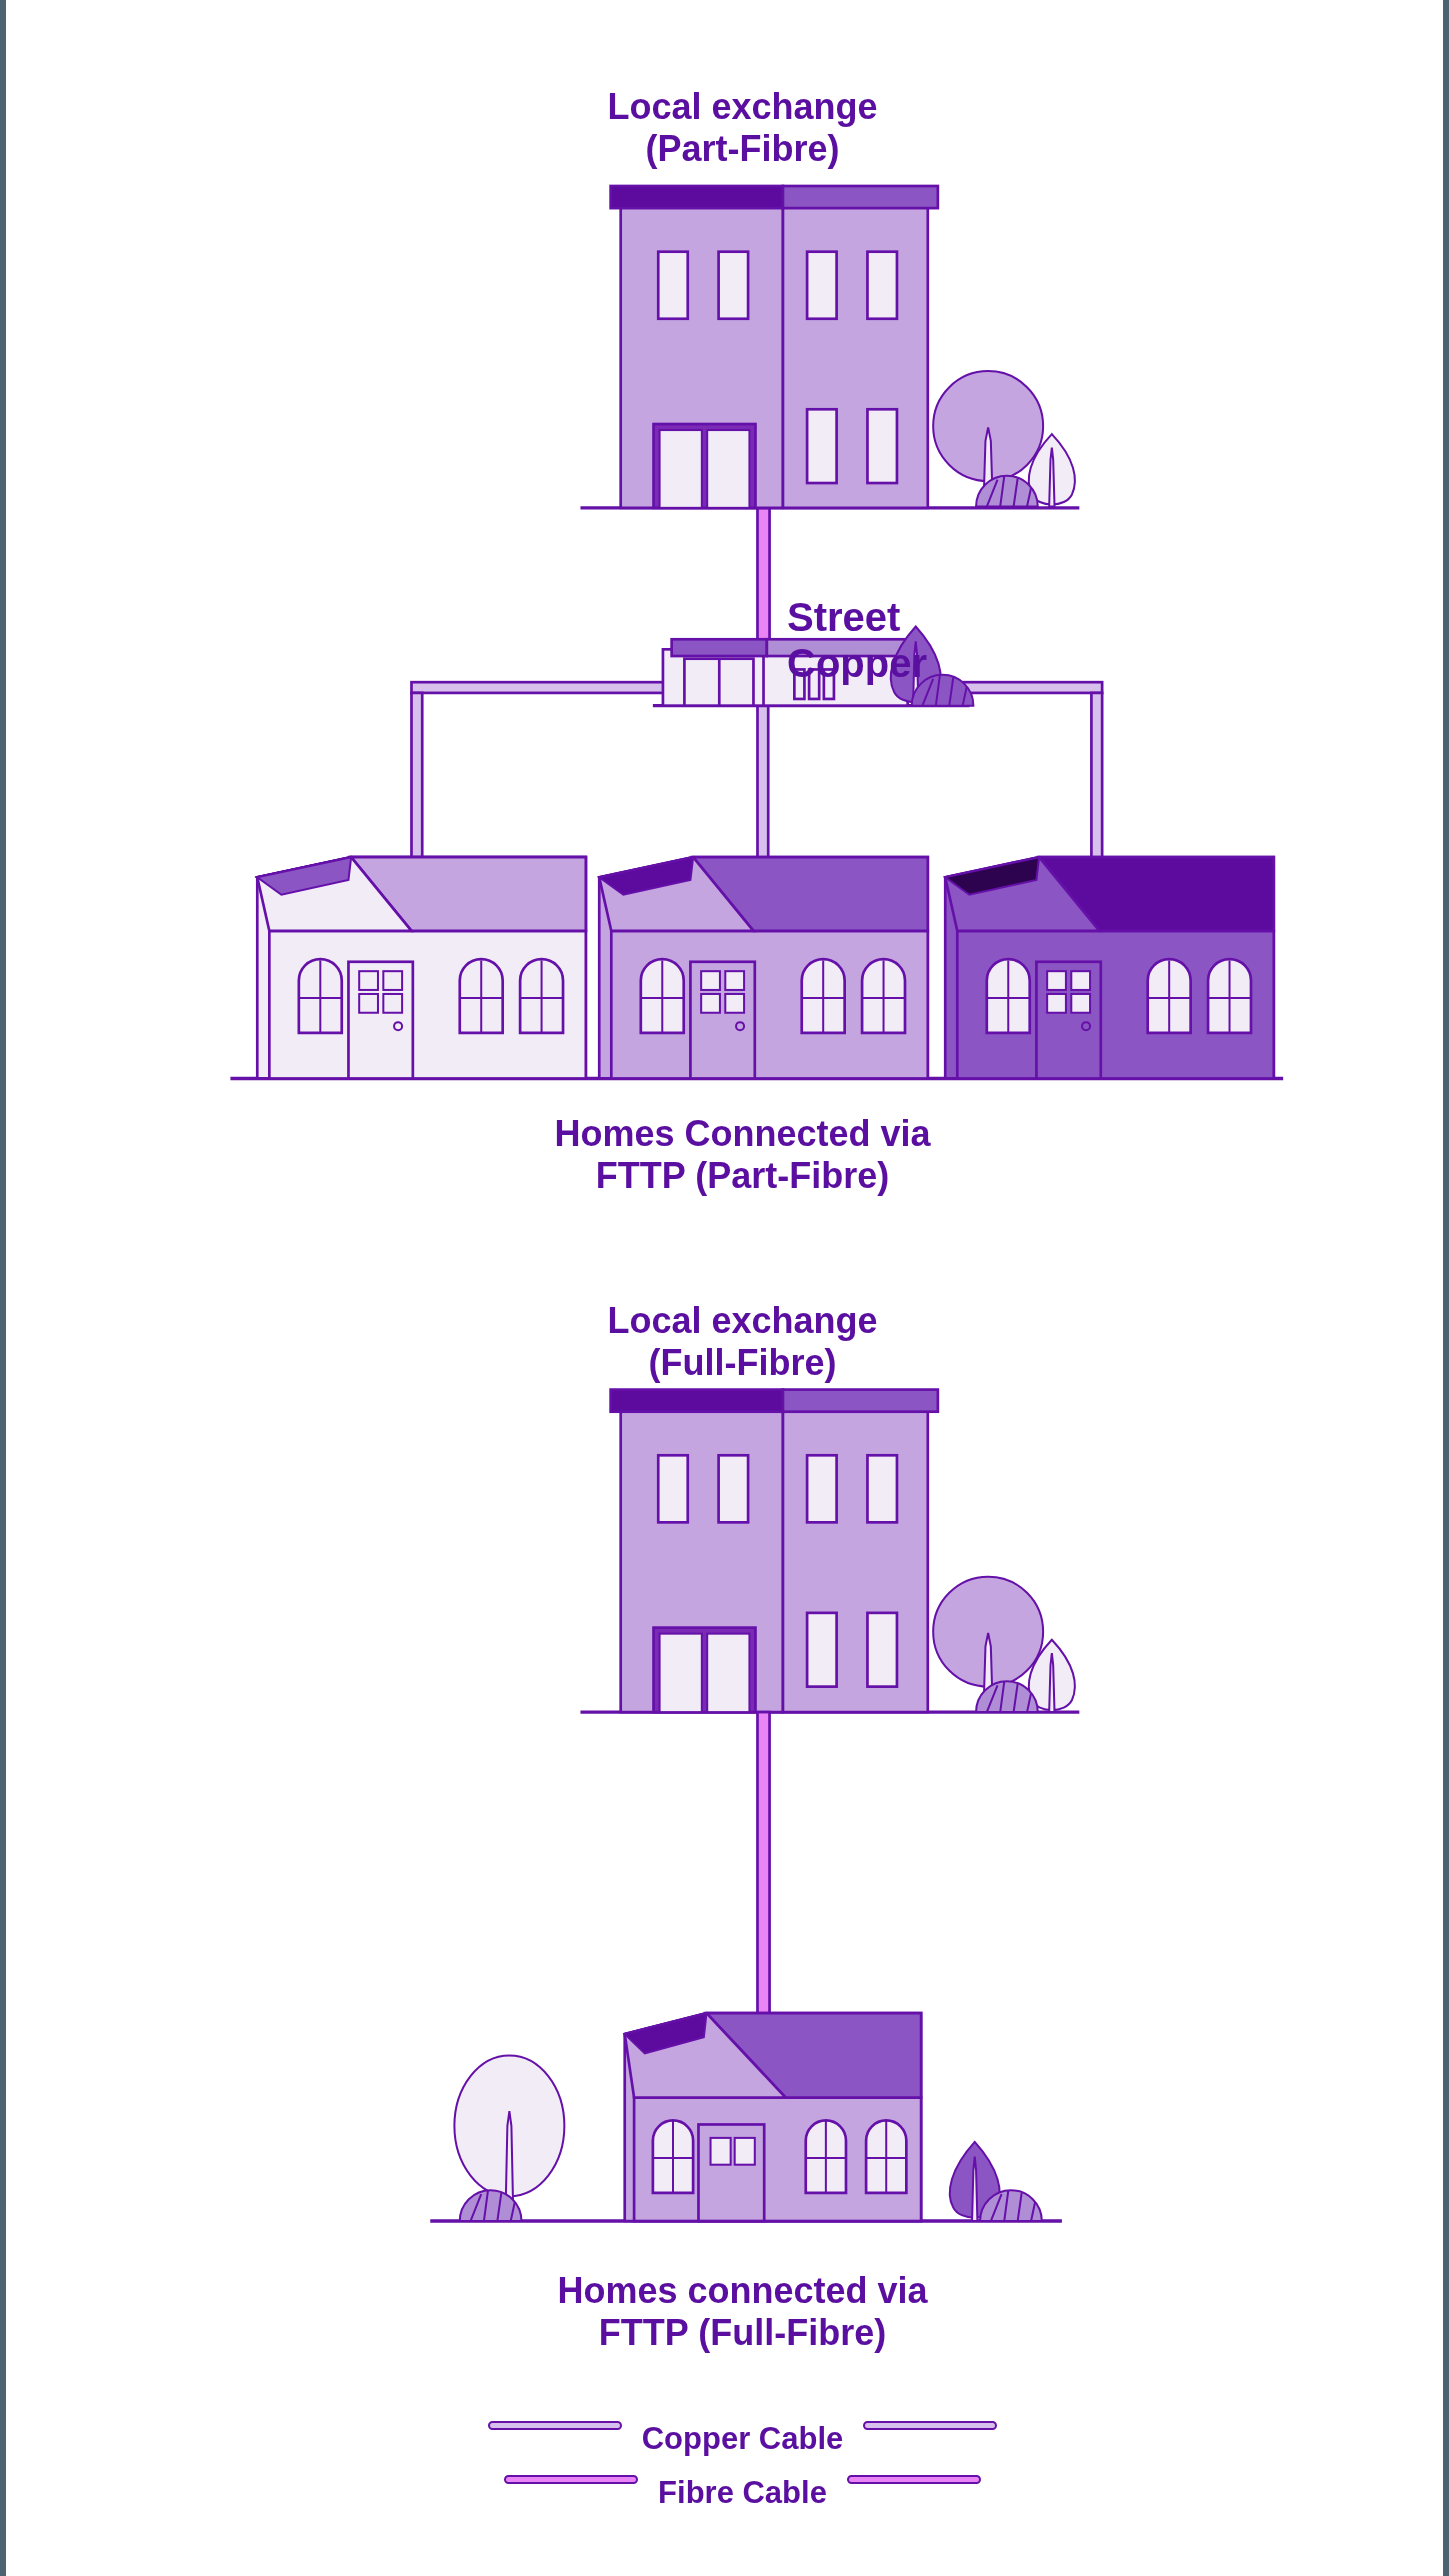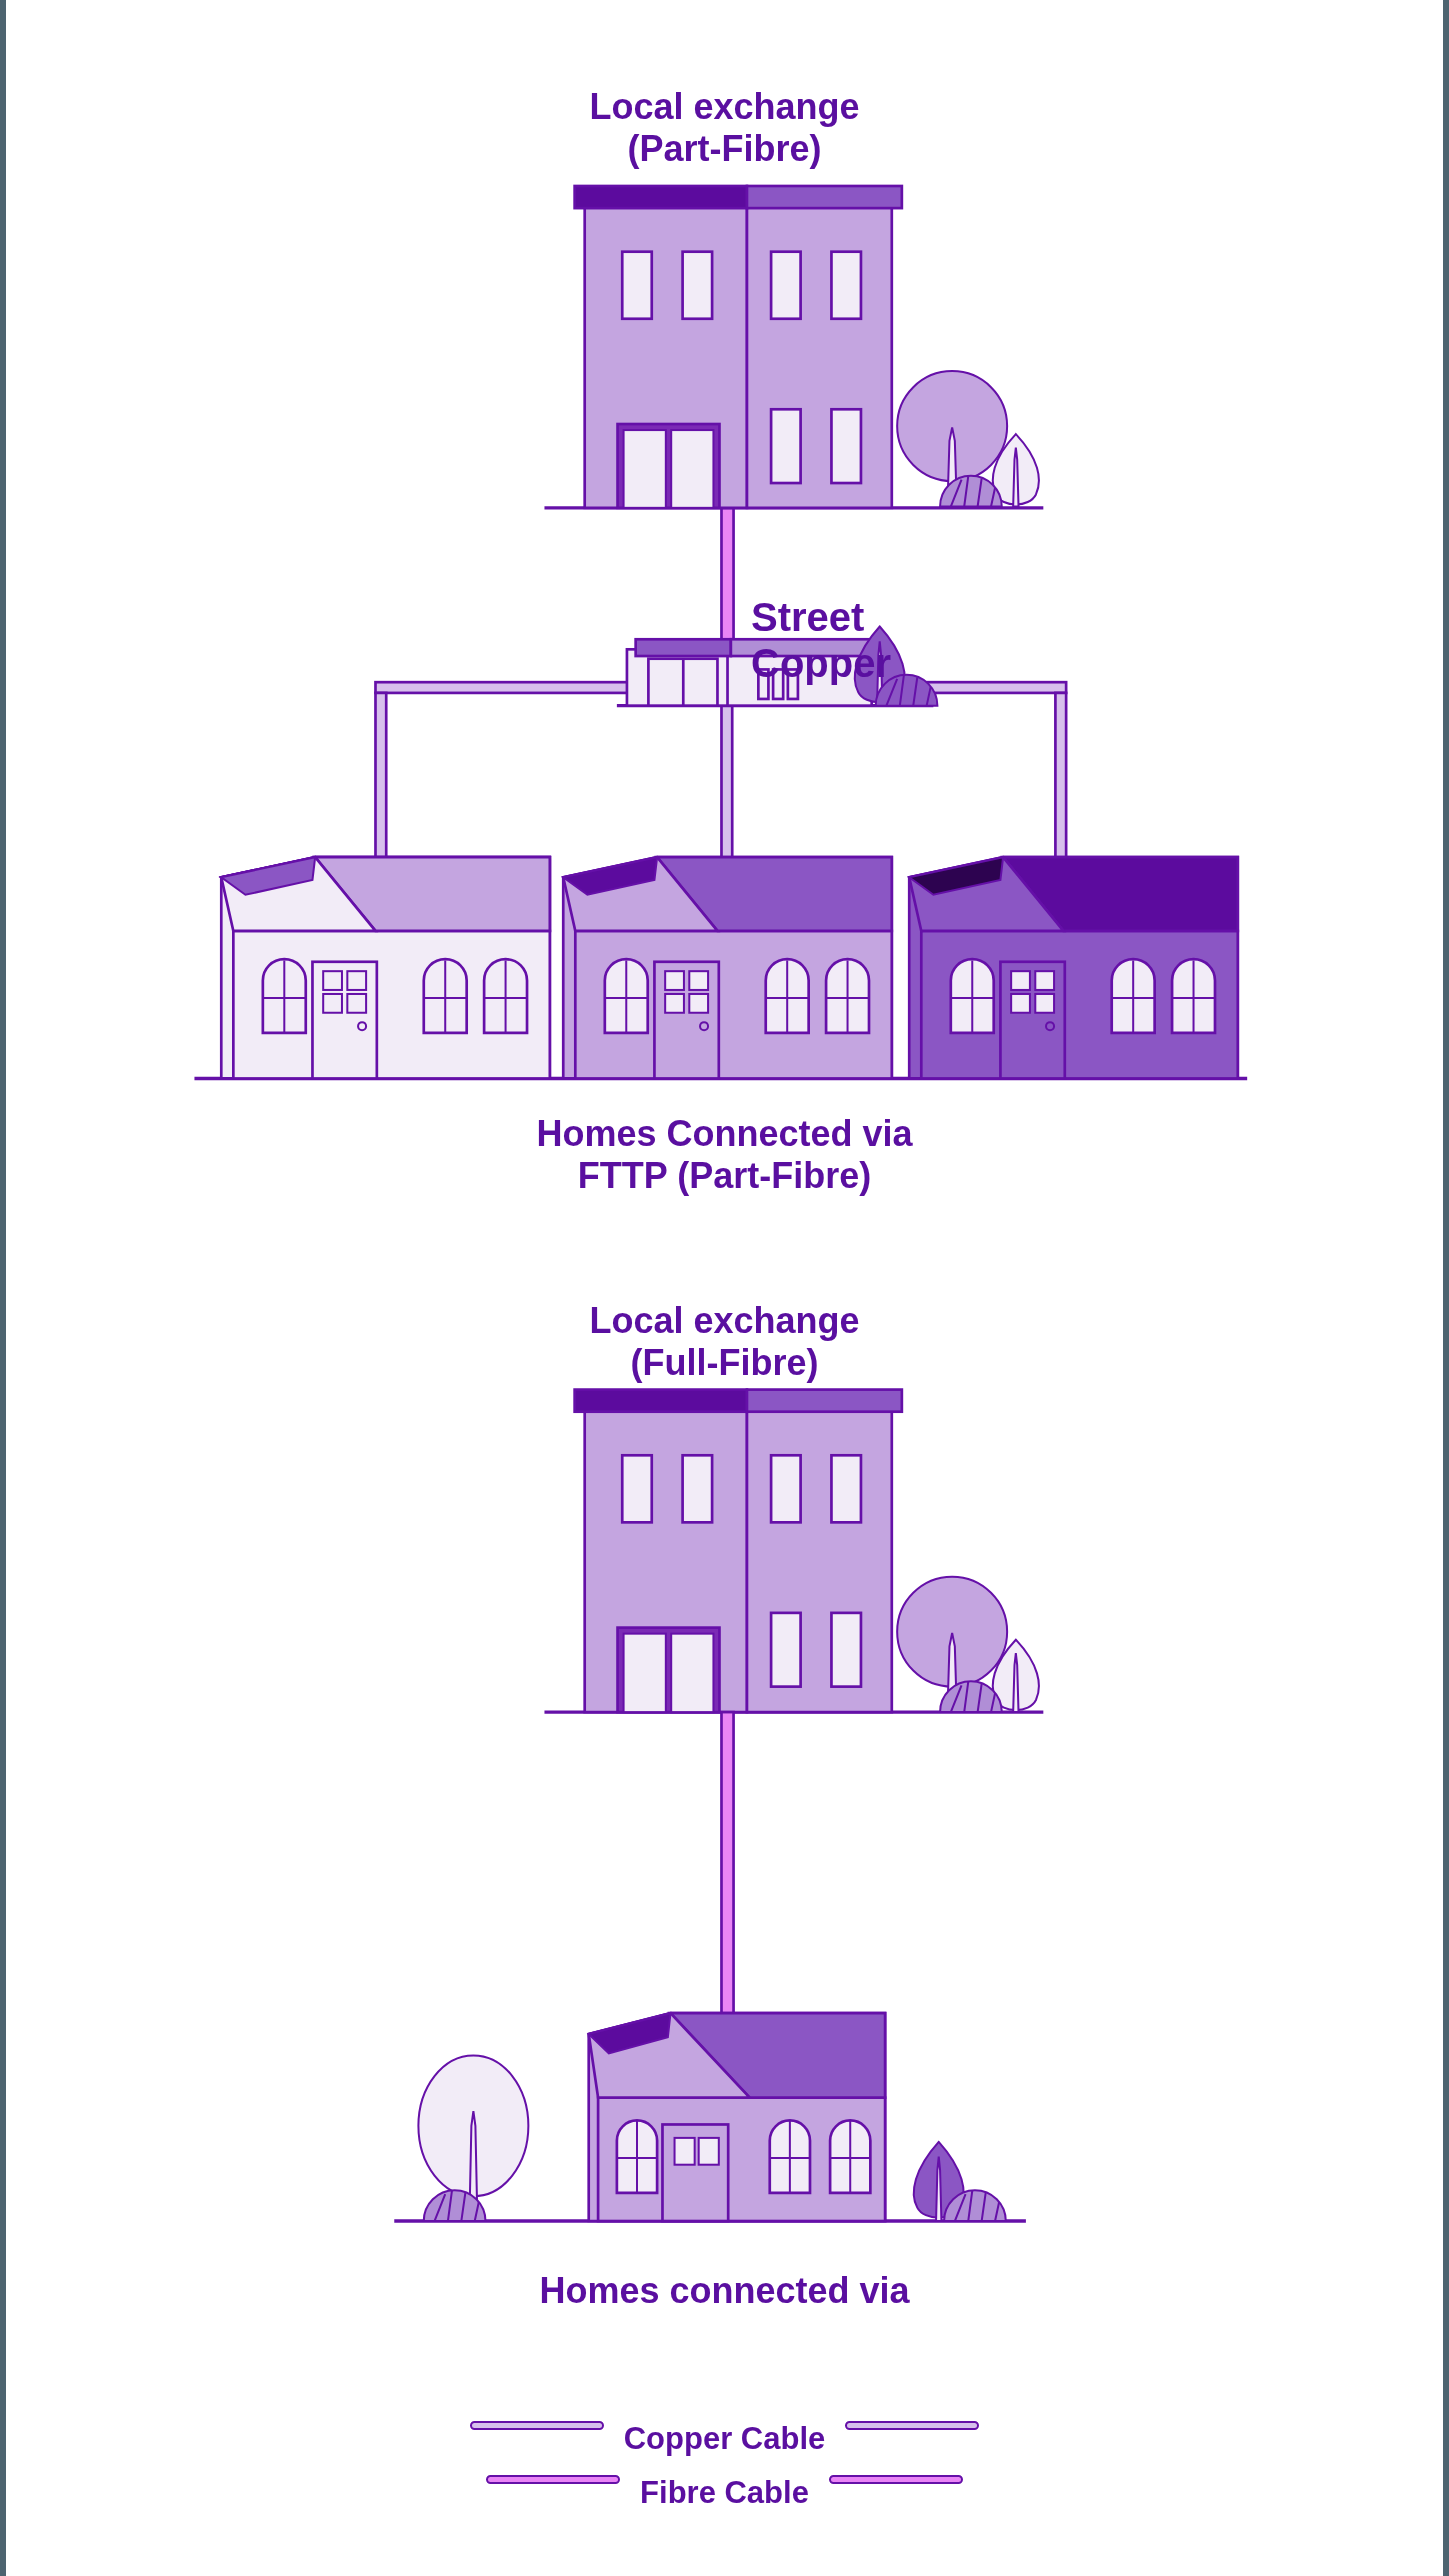--- a/index.html
+++ b/index.html
@@ -6,21 +6,21 @@
   html,body{margin:0;padding:0;background:#ffffff;}
   body{
     font-family:"Liberation Sans","DejaVu Sans",sans-serif;
     width:1449px;height:2576px;position:relative;overflow:hidden;
     background:#ffffff;
   }
   .edge-border{position:absolute;top:0;bottom:0;width:6px;background:#4d6470;}
   .edge-border.left{left:0;}
   .edge-border.right{right:0;}
 
-  .stage{position:absolute;inset:0;}
+  .stage{position:absolute;inset:0;margin-left:36px;}
 
   
   .lbl{position:absolute;text-align:center;line-height:1.16;color:#5a0fa0;}
   .lbl .b{font-weight:bold;}
   .lbl .r{font-weight:bold;}
   .lbl .line{display:block;white-space:nowrap;}
 
   #label-exchange-top{left:0;right:0;top:86px;font-size:36px;}
   #label-street-cabinet{left:751px;top:594px;width:282px;font-size:40px;text-align:left;}
   #label-fttc{left:0;right:0;top:1113px;font-size:36px;}
@@ -282,20 +282,21 @@
   <span class="line"><span class="b">FTTP</span><span class="r"> (Part-Fibre)</span></span>
 </div>
 
 <div class="lbl" id="label-exchange-bottom">
   <span class="line b">Local exchange</span>
   <span class="line r">(Full-Fibre)</span>
 </div>
 
 <div class="lbl" id="label-fttp">
   <span class="line b">Homes connected via</span>
+  <span class="line"><span class="b">FTTP</span><span class="r"> (Full-Fibre)</span></span>
 </div>
 
 <div id="legend">
   <div class="legend-row">
     <span class="legend-swatch copper"></span>
     <span class="legend-label">Copper Cable</span>
     <span class="legend-swatch copper"></span>
   </div>
   <div class="legend-row">
     <span class="legend-swatch fibre"></span>

